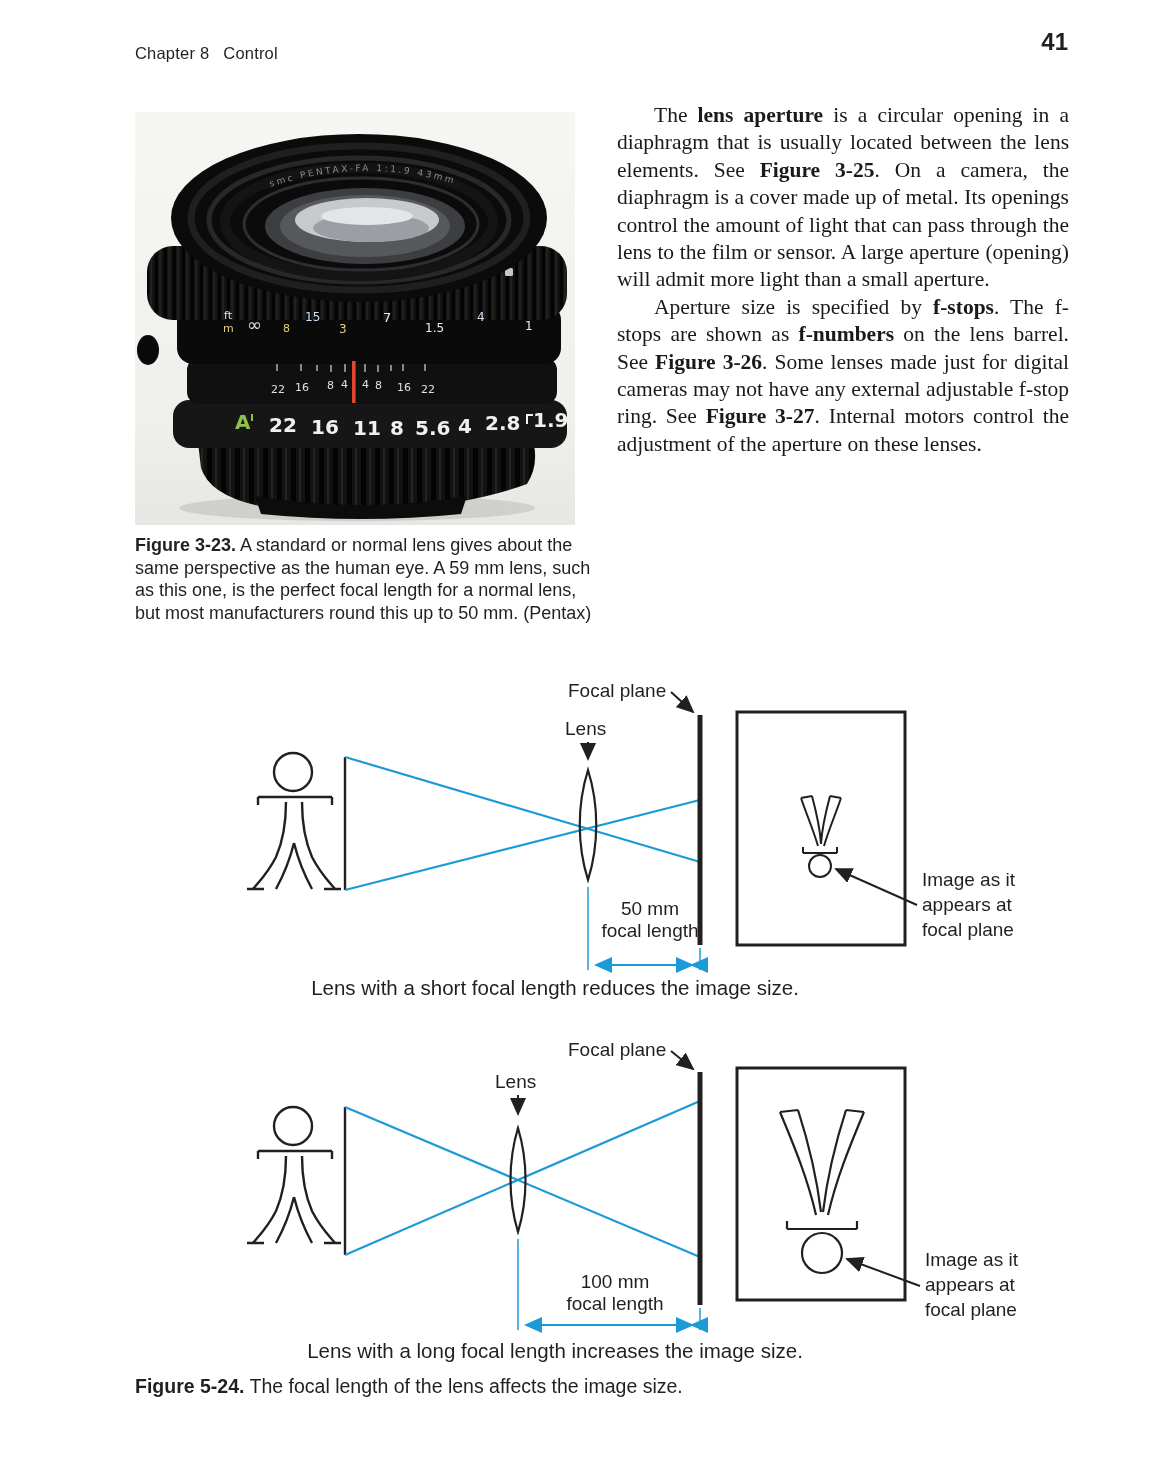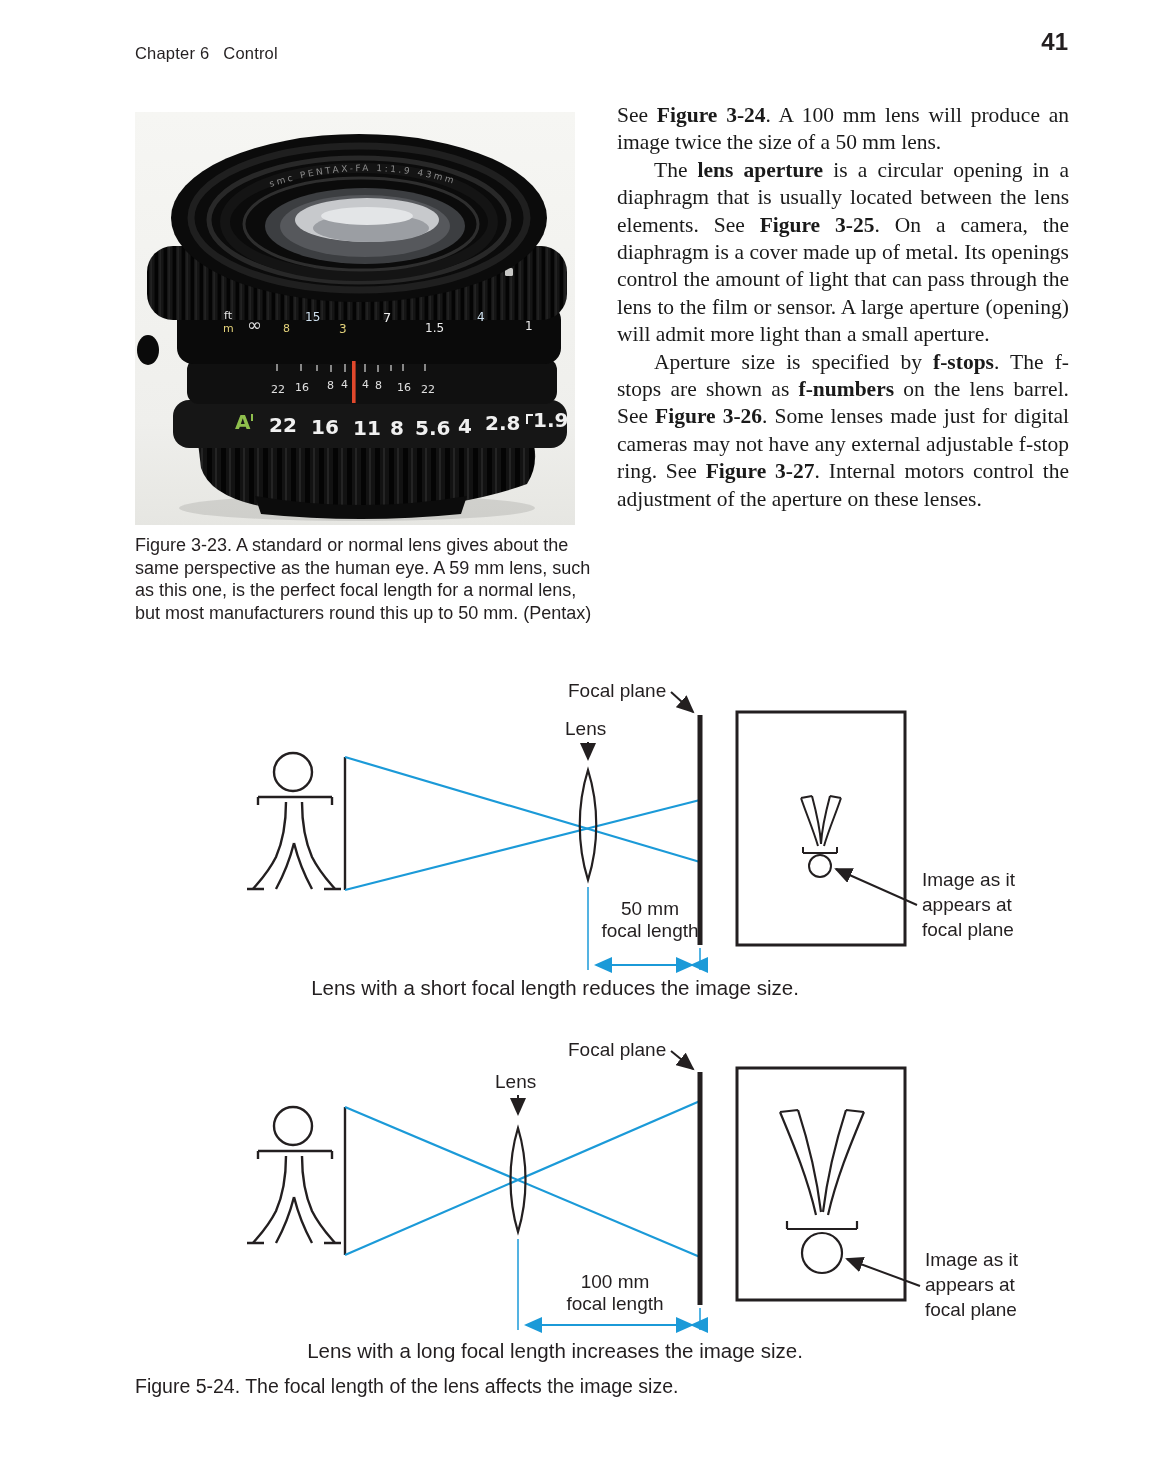--- a/index.html
+++ b/index.html
@@ -7,21 +7,21 @@
         font-family:"Liberation Sans",sans-serif;color:#231f20;}
   .abs{position:absolute;}
   
   .chapter{left:135px;top:44px;font-size:16.5px;letter-spacing:.2px;}
   .chapter span{margin-right:14px;}
   .pagenum{left:1020px;top:28px;width:48px;text-align:right;font-size:24px;font-weight:bold;}
   
   .photo{left:135px;top:112px;width:440px;height:413px;}
   
   .cap23{left:135px;top:534px;width:458px;font-size:18px;line-height:22.6px;color:#231f20;}
-  .cap23 b,.cap24 b{font-weight:normal;}
+  .cap23 b,.cap24 b{font-weight:bold;}
   
   .rightcol{left:617px;top:102px;width:452px;font-family:"Liberation Serif",serif;
             font-size:21.5px;line-height:27.4px;color:#1a1a1a;}
   .rightcol p{margin:0;text-align:justify;}
   .rightcol p.indent{text-indent:37px;}
   .headline{font-family:"Liberation Sans",sans-serif;font-size:28px;font-weight:600;
             color:#962f92;margin:17px 0 11px 0;text-align:left;}
   .bi{font-weight:bold;}
   .b{font-weight:bold;}
   
@@ -35,21 +35,21 @@
   .cap24{left:135px;top:1374px;width:920px;font-size:19.5px;line-height:24px;}
   
   .lp-num{font-family:"DejaVu Sans",sans-serif;}
 </style>
 </head>
 <body>
 
 <div class="page">
 
   <div class="abs chapter">
-    <span>Chapter 6</span><span>Control</span>
+    <span>Chapter 8</span><span>Control</span>
   </div>
   <div class="abs pagenum">41</div>
 
   <svg class="abs photo" viewBox="0 0 440 413">
     <defs>
       <linearGradient id="bgph" x1="0" y1="0" x2="0" y2="1">
         <stop offset="0" stop-color="#f6f6f3"></stop>
           <stop offset="0.75" stop-color="#efefec"></stop>
           <stop offset="1" stop-color="#e6e6e2"></stop>
       </linearGradient>
@@ -141,21 +141,20 @@
       <text x="323" y="321" font-size="20" fill="#f0f0f0">4</text>
       <text x="350" y="318" font-size="20" fill="#f0f0f0">2.8</text>
       <path d="M 392 312 v -9 h 6" stroke="#f0f0f0" stroke-width="2" fill="none"></path>
       <text x="398" y="315" font-size="20" fill="#f0f0f0">1.9</text>
     </g>
   </svg>
 
   <div class="abs cap23"><b>Figure 3-23.</b><span> A standard or normal lens gives about the same perspective as the human eye. A 59 mm lens, such as this one, is the perfect focal length for a normal lens, but most manufacturers round this up to 50 mm. (Pentax)</span></div>
 
   <div class="abs rightcol">
-    <p><span>See </span><span class="b">Figure 3-24</span><span>. A 100 mm lens will produce an image twice the size of a 50 mm lens.</span></p>
     <p class="indent"><span>The </span><span class="bi">lens aperture</span><span> is a circular opening in a diaphragm that is usually located between the lens elements. See </span><span class="b">Figure 3-25</span><span>. On a camera, the diaphragm is a cover made up of metal. Its openings control the amount of light that can pass through the lens to the film or sensor. A large aperture (opening) will admit more light than a small aperture.</span></p>
     <p class="indent"><span>Aperture size is specified by </span><span class="bi">f-stops</span><span>. The f-stops are shown as </span><span class="bi">f-numbers</span><span> on the lens barrel. See </span><span class="b">Figure 3-26</span><span>. Some lenses made just for digital cameras may not have any external adjustable f-stop ring. See </span><span class="b">Figure 3-27</span><span>. Internal motors control the adjustment of the aperture on these lenses.</span></p>
   </div>
 
   <svg class="abs diag d1" viewBox="0 0 925 335">
     <defs>
       <marker id="ab1" markerWidth="10" markerHeight="8" refX="8" refY="4" orient="auto">
           <path d="M0,0 L9,4 L0,8 z" fill="#231f20"></path>
         </marker>
       <marker id="bb1" markerWidth="10" markerHeight="8" refX="8" refY="4" orient="auto">

